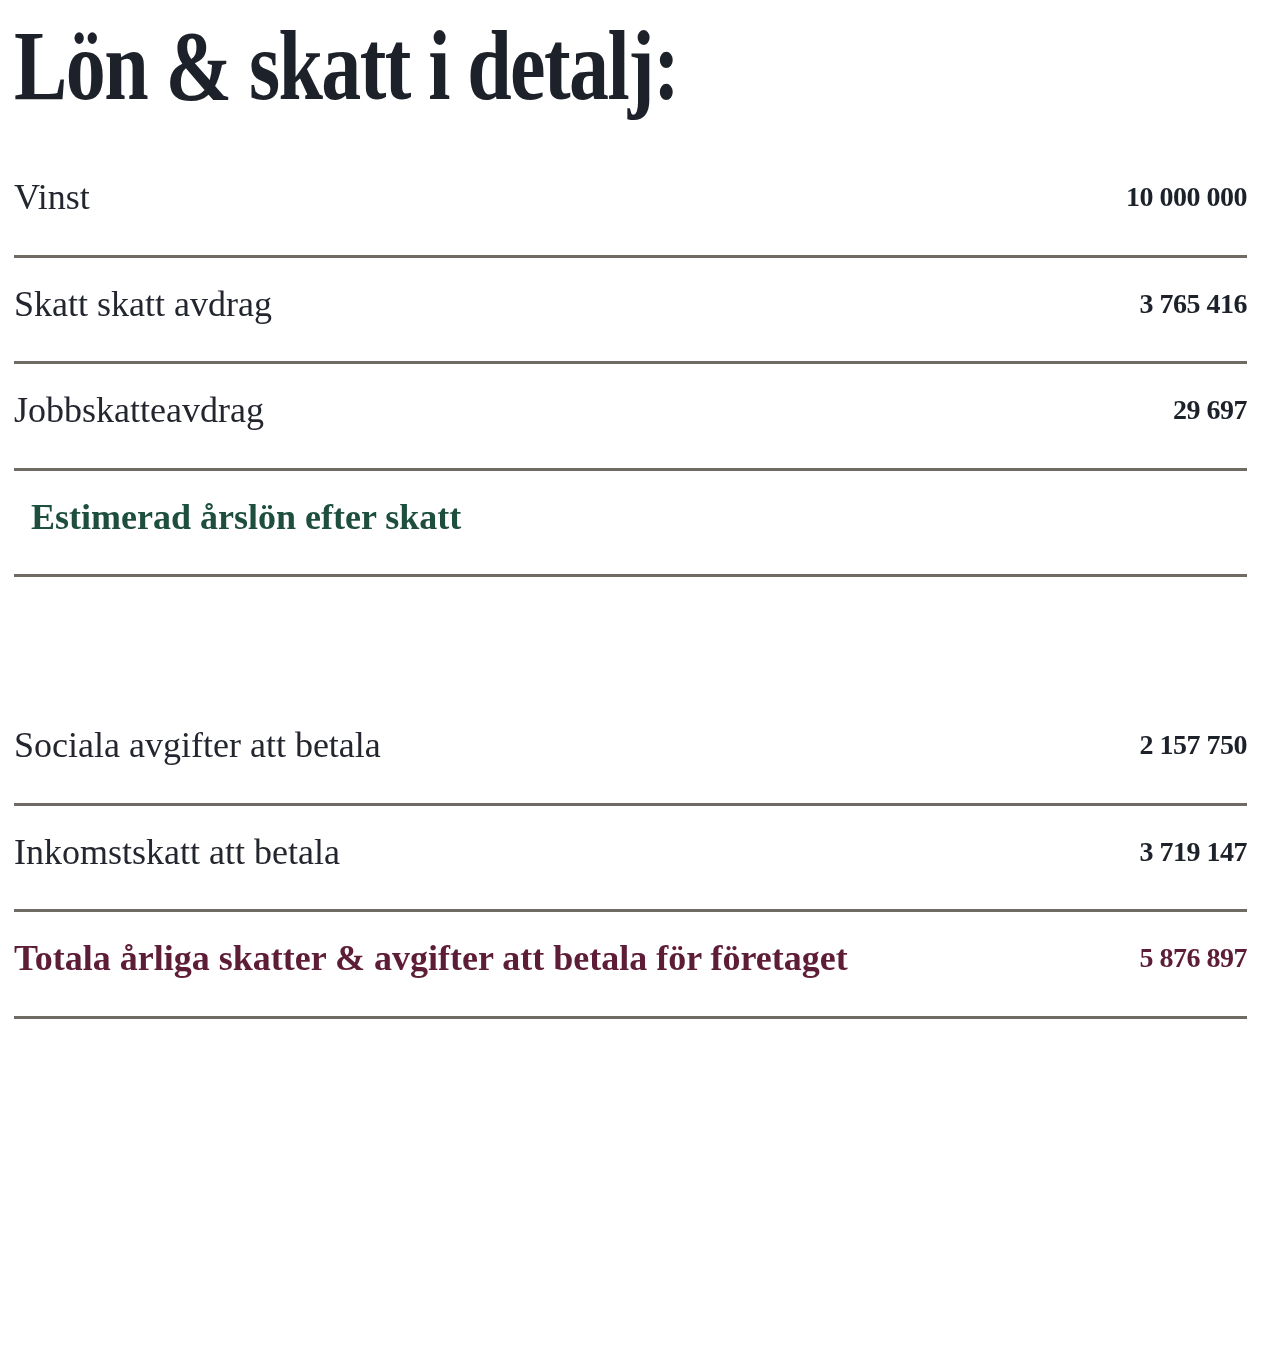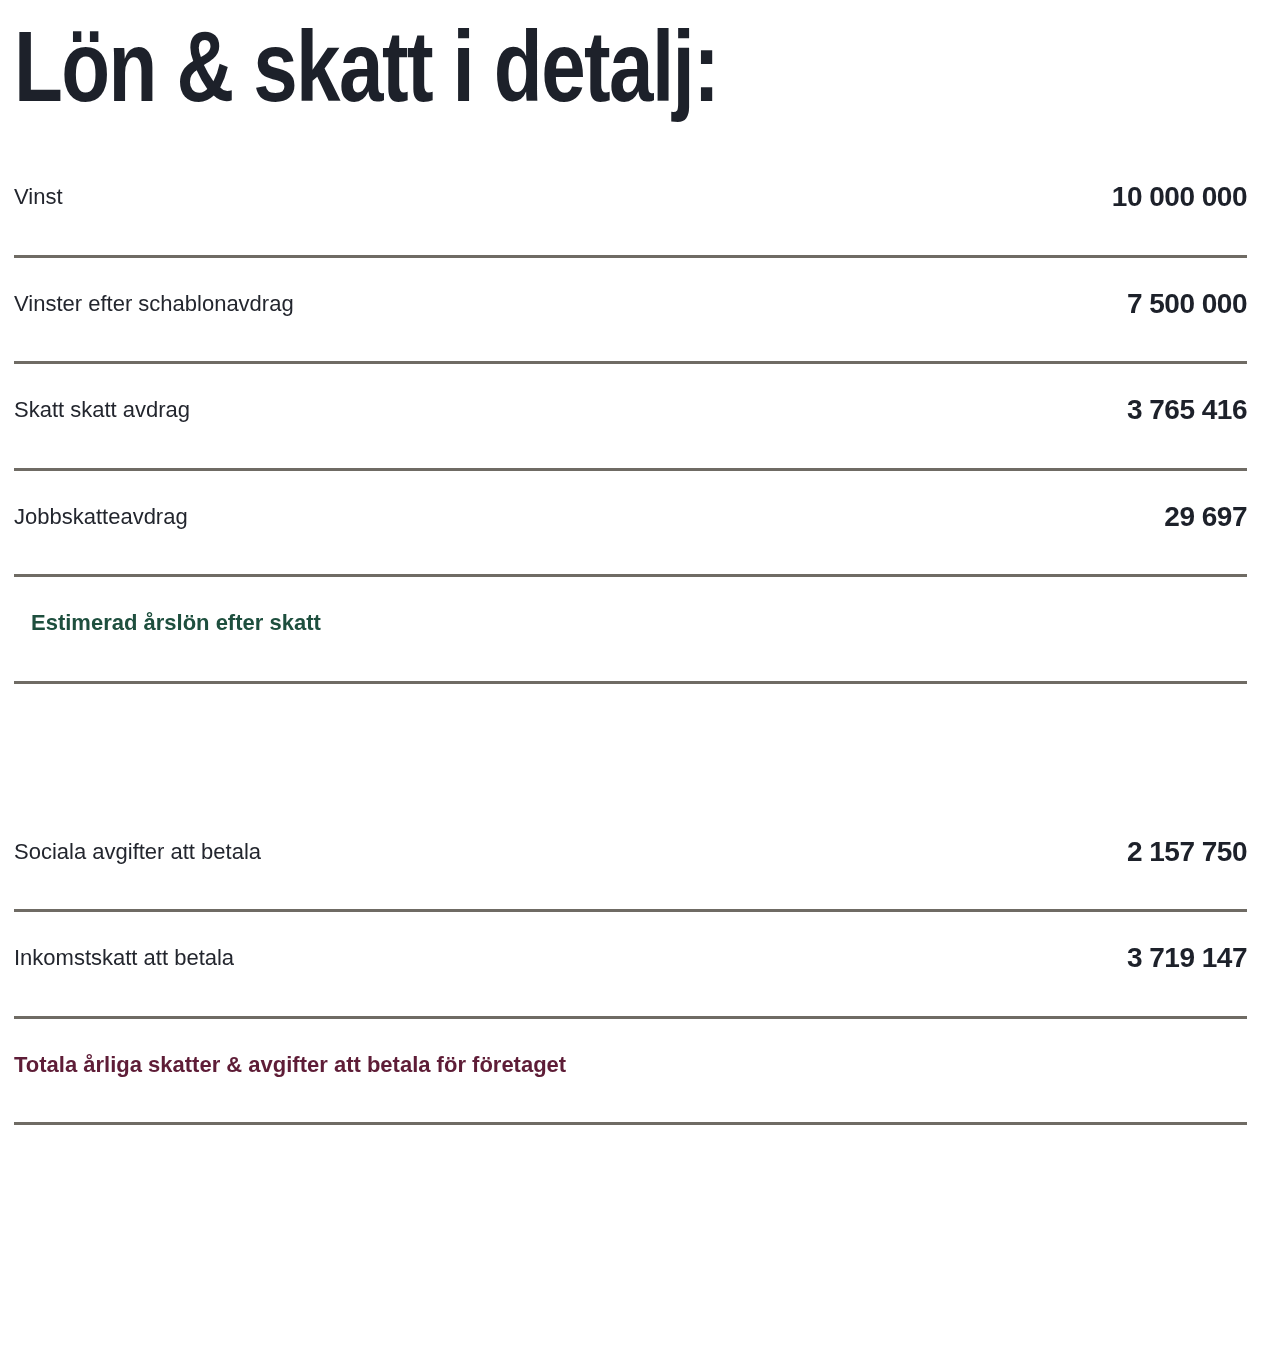--- a/index.html
+++ b/index.html
@@ -14,20 +14,21 @@
   html, body {
     width: 1284px;
     height: 1366px;
     background: var(--bg);
     font-family: "Liberation Sans", sans-serif;
     overflow: hidden;
   }
   .container {
     margin-left: 14px;
     width: 1233px;
+    font-family: Liberation Serif, serif;
   }
   h1.page-title {
     padding-top: 16px;
     font-size: 100px;
     line-height: 100px;
     font-weight: 700;
     color: var(--value-dark);
     letter-spacing: -2px;
     transform: scaleX(0.80);
     transform-origin: left top;
@@ -35,21 +36,21 @@
   }
   .tax-table { margin-top: 35px; }
   .row {
     display: flex;
     justify-content: space-between;
     align-items: flex-start;
     padding: 24px 0 35.5px 0;
     border-bottom: 3px solid var(--divider);
   }
   .row-label {
-    font-size: 22px;
+    font-size: 36px;
     line-height: 44px;
     font-weight: 400;
     color: var(--text-dark);
   }
   .row-value {
     font-size: 28px;
     line-height: 44px;
     font-weight: 700;
     color: var(--value-dark);
     letter-spacing: -0.5px;
@@ -69,24 +70,20 @@
   <h1 class="page-title">Lön &amp; skatt i detalj:</h1>
 
   <div class="tax-table">
 
     <div class="table-section">
       <div class="row">
         <span class="row-label">Vinst</span>
         <span class="row-value">10 000 000</span>
       </div>
       <div class="row">
-        <span class="row-label">Vinster efter schablonavdrag</span>
-        <span class="row-value">7 500 000</span>
-      </div>
-      <div class="row">
         <span class="row-label">Skatt skatt avdrag</span>
         <span class="row-value">3 765 416</span>
       </div>
       <div class="row">
         <span class="row-label">Jobbskatteavdrag</span>
         <span class="row-value">29 697</span>
       </div>
       <div class="row em-green">
         <span class="row-label">Estimerad årslön efter skatt</span>
       </div>
@@ -98,17 +95,18 @@
       <div class="row">
         <span class="row-label">Sociala avgifter att betala</span>
         <span class="row-value">2 157 750</span>
       </div>
       <div class="row">
         <span class="row-label">Inkomstskatt att betala</span>
         <span class="row-value">3 719 147</span>
       </div>
       <div class="row em-maroon">
         <span class="row-label">Totala årliga skatter &amp; avgifter att betala för företaget</span>
+        <span class="row-value">5 876 897</span>
       </div>
     </div>
 
   </div>
 </div>
 
 </body></html>

